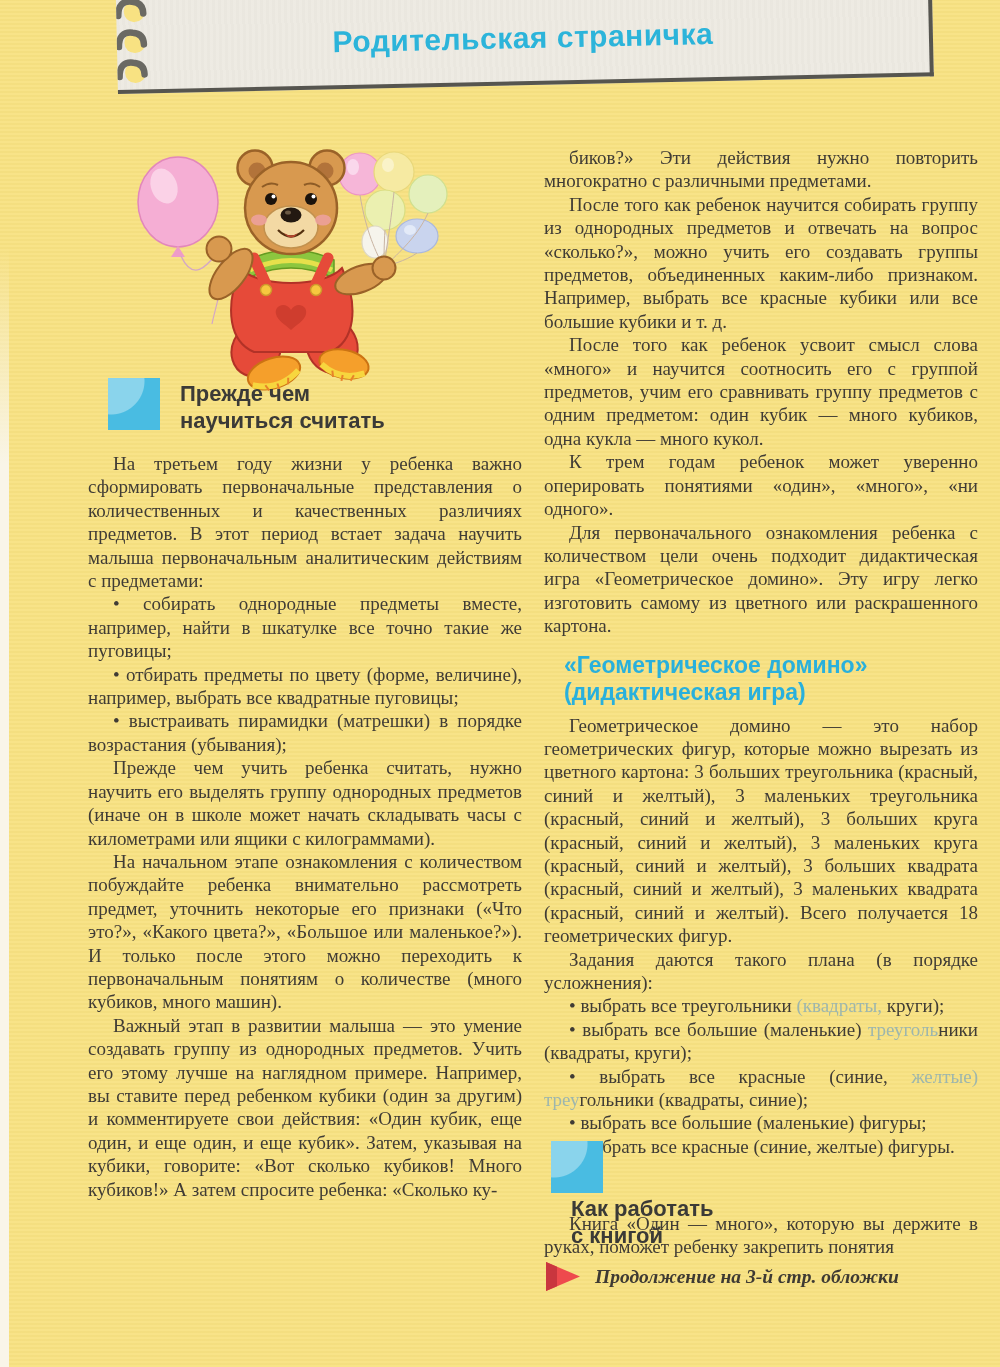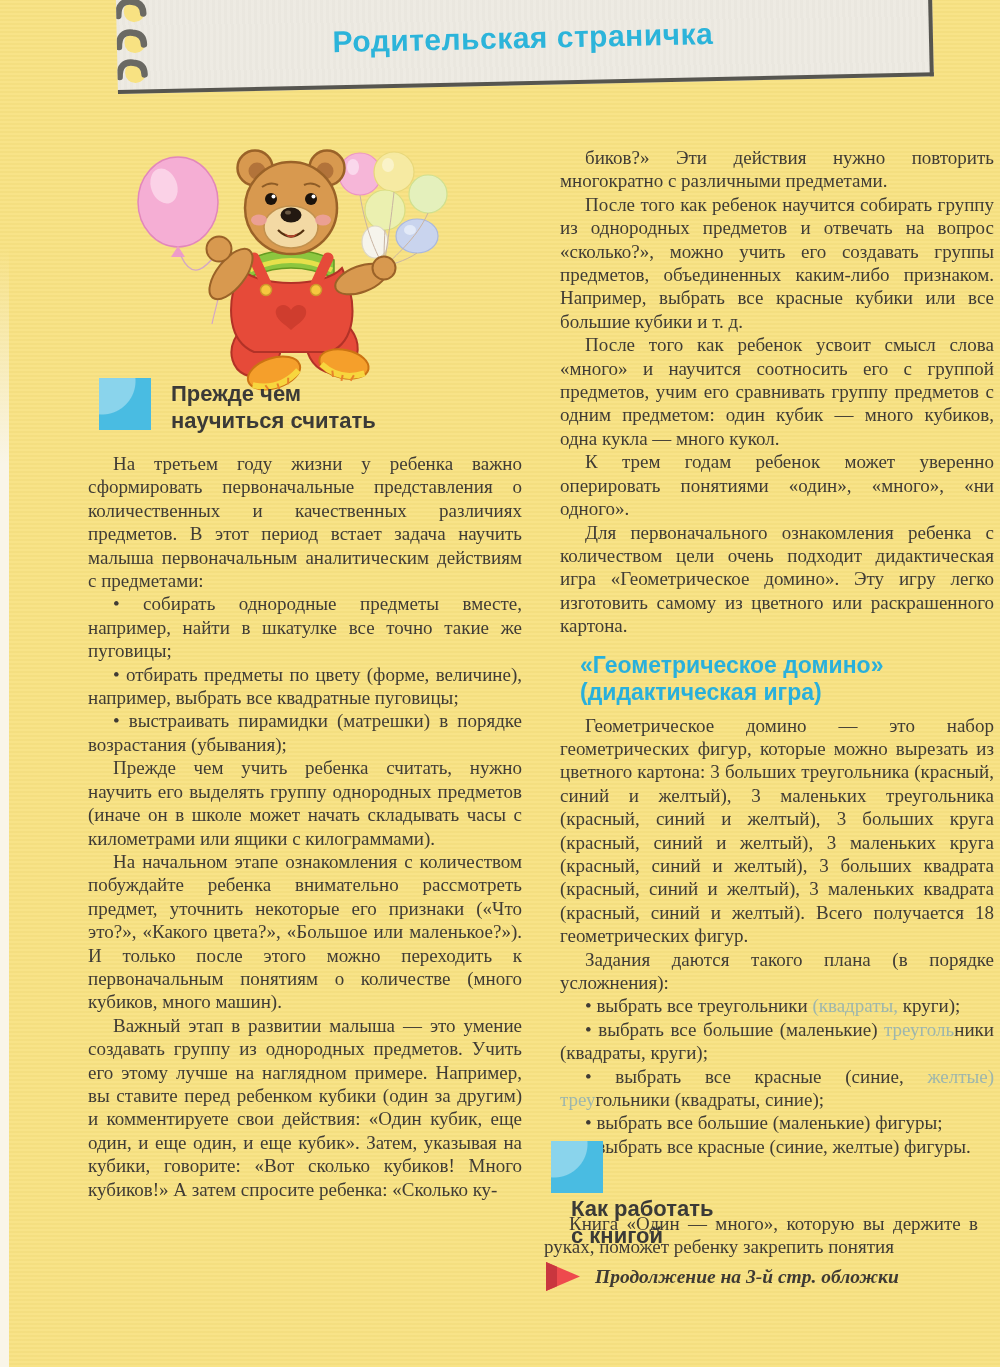--- a/index.html
+++ b/index.html
@@ -29,26 +29,26 @@
   }
   
   .bear-svg { position:absolute; left:128px; top:142px; }
   
   .textcol {
     position:absolute; width:434px;
     font-family:"Liberation Serif", serif; font-size:19px; line-height:23.4px;
     color:#403c35;
   }
   #left-body  { left:88px;  top:452px; }
-  #right-body { left:544px; top:146px;margin-left:16px; }
+  #right-body { left:544px; top:146px; }
   .body-p { margin:0; text-indent:25px; text-align:justify; }
   .faded { color:#9db6ad; }
   
   .section-head { position:absolute; display:flex; align-items:flex-start; }
-  #head1 { left:99px; top:378px; }
+  #head1 { left:108px; top:378px; }
   #head2 { left:551px; top:1141px;flex-direction:column; }
   .marker {
     width:52px; height:52px; flex:0 0 auto;
     background: radial-gradient(circle 36px at 3px 3px, #8ad4ec 0 33px, #49bce2 34px);
   }
   .head-text {
     margin-left:20px; padding-top:2px;
     font-family:"Liberation Sans", sans-serif; font-weight:bold;
     font-size:22px; line-height:27px; color:#3b3a37;
   }

